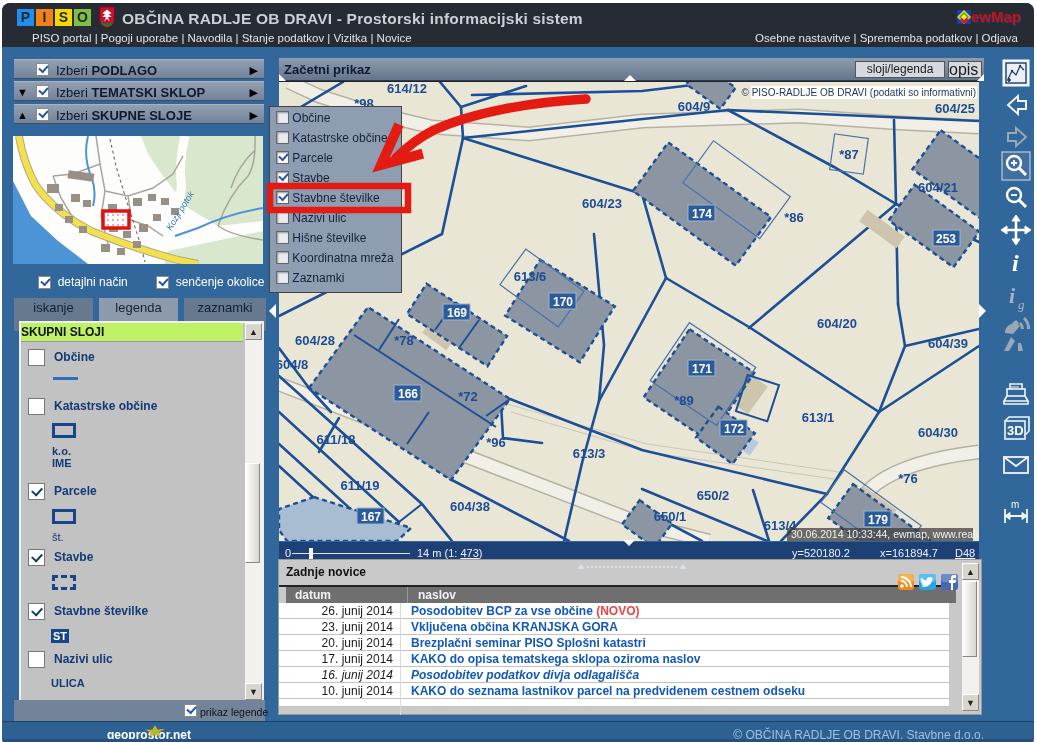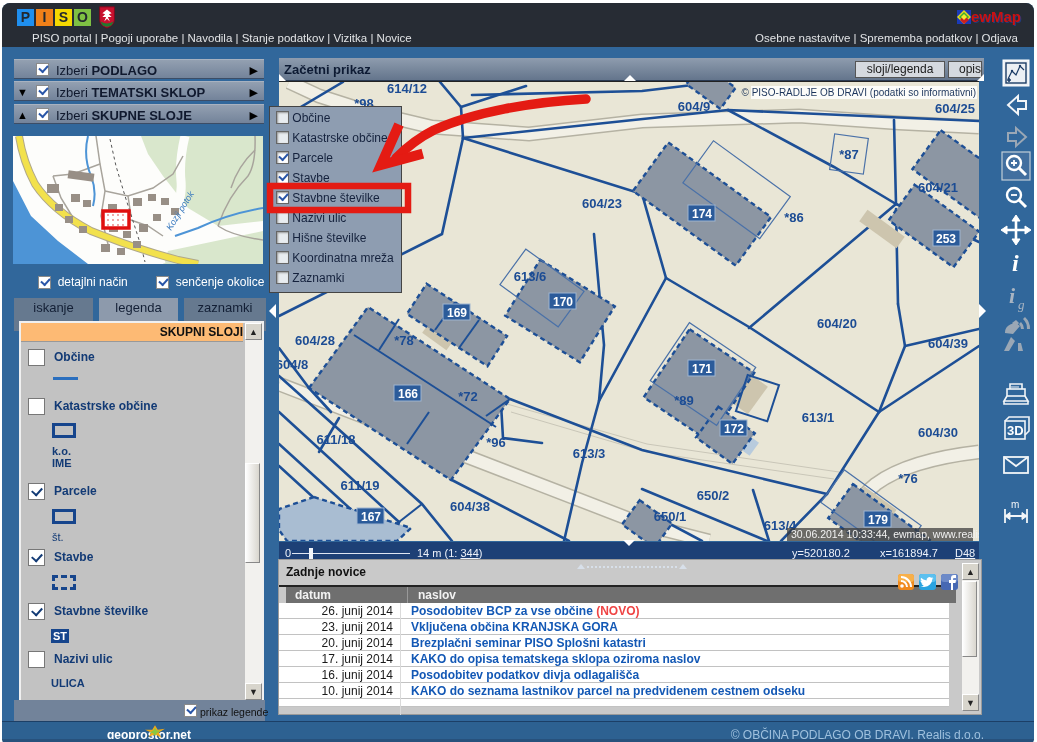--- a/index.html
+++ b/index.html
@@ -16,21 +16,21 @@
 .bar { position:absolute; left:12px; width:250px; height:20px; background:linear-gradient(#93a0b1,#73839a); border-top:1px solid #a8b2c0; border-bottom:1px solid #3c4d66; color:#10192e; font-size:13px; }
 .bar .cb { position:absolute; left:22px; top:3px; }
 .bar .tri { position:absolute; right:6px; top:4px; color:#000; font-size:11px; }
 .bar .tl { position:absolute; left:3px; top:4px; color:#000; font-size:11px; }
 .bar .lbl { position:absolute; left:42px; top:3px; }
 .cb { width:13px; height:13px; background:#fff; border:1px solid #8a8a8a; display:inline-block; position:relative; }
 .cb.c:after { content:""; position:absolute; left:2px; top:1px; width:7px; height:4px; border-left:2px solid #2a56a8; border-bottom:2px solid #2a56a8; transform:rotate(-48deg); }
 #tabs { position:absolute; left:12px; top:295px; width:252px; height:19px; }
 .tab { position:absolute; top:0; height:33px; background:#66798f; color:#131f35; font-size:13px; text-align:center; line-height:19px; }
 #legendpanel { position:absolute; left:17px; top:318px; width:245px; height:381px; background:#c2c2c2; border:2px solid #f0f0f0; }
-#skuplhead { position:absolute; left:0px; top:0px; width:222px; height:19px; background:#fdba74; border-bottom:1px solid #999; text-align:right; font-weight:bold; font-size:12px; color:#111; line-height:19px; }
+#skuplhead { position:absolute; left:0px; top:0px; width:222px; height:19px; background:#bef264; border-bottom:1px solid #999; text-align:left; font-weight:bold; font-size:12px; color:#111; line-height:19px; }
 .litem { position:absolute; left:7px; width:200px; color:#123a75; font-weight:bold; font-size:12px; }
 .lcb { width:17px; height:17px; background:#fff; border:1px solid #777; display:inline-block; position:relative; vertical-align:middle; }
 .lcb.c:after { content:""; position:absolute; left:3px; top:3px; width:8px; height:5px; border-left:2px solid #123a75; border-bottom:2px solid #123a75; transform:rotate(-48deg); }
 .ltxt { margin-left:9px; }
 
 .sb { position:absolute; background:#f2f1ee; }
 .sbtn { position:absolute; width:17px; height:17px; background:#d8d5cc; border:1px solid #fff; border-right-color:#888; border-bottom-color:#888; text-align:center; font-size:9px; line-height:16px; color:#222; }
 .sthumb { position:absolute; width:15px; background:linear-gradient(90deg,#fdfdfd,#d9d6ce); border:1px solid #fff; border-right-color:#888; border-bottom-color:#888; }
 #pklrow { position:absolute; left:12px; top:697px; width:251px; height:21px; background:#72839a; }
 
@@ -60,20 +60,21 @@
   <div id="hdr">
     <div class="blk" style="left:15px;background:#1f8fef;">P</div>
     <div class="blk" style="left:34px;background:#f08019;">I</div>
     <div class="blk" style="left:53px;background:#f5d800;">S</div>
     <div class="blk" style="left:72px;background:#7fc043;">O</div>
     <svg class="abs" style="left:93px;top:1px;" width="24" height="26" viewBox="0 0 26 26">
       <path d="M5 2 h16 v14 q0 6 -8 9 q-8 -3 -8 -9 z" fill="#c8102e" stroke="#7a0a1e"></path>
       <path d="M13 5 l-5 4 l3 1 l-3 3 l4 0 l-2 5 l3 -3 l3 3 l-2 -5 l4 0 l-3 -3 l3 -1 z" fill="#fff"></path>
       <path d="M6 18 q7 4 14 0 l-2 4 q-5 3 -10 0 z" fill="#1f7a2e"></path>
     </svg>
+    <div id="title">OBČINA RADLJE OB DRAVI - Prostorski informacijski sistem</div>
     <div id="ewmap"><svg width="14" height="14" viewBox="0 0 14 14" style="vertical-align:-2px;">
           <rect width="14" height="14" fill="#1a3ab8"></rect>
           <polygon points="7,0 14,7 7,14 0,7" fill="#e8d820"></polygon>
           <polygon points="7,2 12,7 7,12 2,7" fill="#3faf2f"></polygon>
           <polygon points="7,5 12,10 7,14 3,10" fill="#cc2020"></polygon>
           <polygon points="7,4 10,7 7,10 4,7" fill="#f5e830"></polygon>
         </svg>ewMap</div>
     <div id="menuL">PISO portal | Pogoji uporabe | Navodila | Stanje podatkov | Vizitka | Novice</div>
     <div id="menuR">Osebne nastavitve | Sprememba podatkov | Odjava</div>
   </div>
@@ -196,21 +197,21 @@
       <span style="position:absolute;left:170px;top:4px;" class="cb c"></span>
       <span style="position:absolute;left:186px;top:6px;color:#111;font-size:10.5px;white-space:nowrap;">prikaz legende</span>
     </div>
 
   <div id="maphdr2"></div>
   <div class="wtri" style="left:277px;top:71px;border-top:7px solid transparent;border-left:7px solid #fff;z-index:5;"></div>
   <div class="wtri" style="left:975px;top:71px;border-top:7px solid transparent;border-right:7px solid #fff;z-index:5;"></div>
   <div class="abs" style="left:282px;top:59px;color:#0d1a33;font-weight:bold;font-size:13px;">Začetni prikaz</div>
   <div class="abs" style="right:150px;top:58px;"></div>
   <div class="abs" style="left:853px;top:58px;width:90px;height:17px;background:#d5d9df;border:1px solid #555;color:#1a1a1a;font-size:12px;text-align:center;line-height:15px;">sloji/legenda</div>
-  <div class="abs" style="left:946px;top:58px;width:34px;height:17px;background:#d5d9df;border:1px solid #555;color:#1a1a1a;font-size:12px;text-align:right;line-height:15px;">opis</div>
+  <div class="abs" style="left:946px;top:58px;width:34px;height:17px;background:#d5d9df;border:1px solid #555;color:#1a1a1a;font-size:16px;text-align:left;line-height:15px;">opis</div>
 
   <div id="map">
   <svg width="700" height="459" viewBox="0 0 700 459" style="position:absolute;left:0;top:0;">
     <rect x="0" y="0" width="700" height="459" fill="#e9e6d6"></rect>
     <g stroke="#b5b2a3" stroke-width="15" fill="none">
       <path d="M 10 0 L 40 14 L 90 30 L 153 45 L 250 52 L 363 39 L 520 34 L 620 41 L 700 45"></path>
       <path d="M 0 302 L 363 442 L 430 459"></path>
       <path d="M 700 370 Q 630 378 597 402 Q 573 421 585 436 L 608 459"></path>
     </g>
     <g stroke="#f2f0e6" stroke-width="12" fill="none">
@@ -372,21 +373,21 @@
     <div class="ddrow" style="top:104px;"><span class="ddcb"></span> Nazivi ulic</div>
     <div class="ddrow" style="top:124px;"><span class="ddcb"></span> Hišne številke</div>
     <div class="ddrow" style="top:144px;"><span class="ddcb"></span> Koordinatna mreža</div>
     <div class="ddrow" style="top:164px;"><span class="ddcb"></span> Zaznamki</div>
   </div>
 
   <div id="scalerow">
     <div class="abs" style="left:6px;top:5px;">0</div>
     <div class="abs" style="left:13px;top:11px;width:118px;height:1px;background:#dfe6f2;"></div>
     <div class="abs" style="left:30px;top:6px;width:4px;height:11px;background:#f2f5fa;"></div>
-    <div class="abs" style="left:138px;top:5px;">14 m (1: <span style="text-decoration:underline;">344</span>)</div>
+    <div class="abs" style="left:138px;top:5px;">14 m (1: <span style="text-decoration:underline;">473</span>)</div>
     <div class="abs" style="left:513px;top:5px;">y=520180.2</div>
     <div class="abs" style="left:601px;top:5px;">x=161894.7</div>
     <div class="abs" style="left:676px;top:5px;text-decoration:underline;">D48</div>
   </div>
 
   <div id="news">
     <div class="abs" style="left:7px;top:5px;color:#111;font-weight:bold;font-size:12px;">Zadnje novice</div>
     <div class="abs" style="left:0;top:25px;width:678px;height:2px;background:#222;"></div>
     <div class="abs" style="left:7px;top:27px;width:670px;height:16px;background:#6f6f6f;color:#f2f2f2;font-size:12px;font-weight:bold;">
       <span style="position:absolute;left:9px;top:1px;">datum</span>
@@ -402,21 +403,21 @@
         <span class="nlink">Vključena občina KRANJSKA GORA</span>
       </div>
     <div class="nrow" style="top:75px;">
         <span class="ndate">20. junij 2014</span>
         <span class="nlink">Brezplačni seminar PISO Splošni katastri</span>
       </div>
     <div class="nrow" style="top:91px;">
         <span class="ndate">17. junij 2014</span>
         <span class="nlink">KAKO do opisa tematskega sklopa oziroma naslov</span>
       </div>
-    <div class="nrow" style="top:107px;">
+    <div class="nrow" style="top:107px;font-style:italic;">
         <span class="ndate">16. junij 2014</span>
         <span class="nlink">Posodobitev podatkov divja odlagališča</span>
       </div>
     <div class="nrow" style="top:123px;">
         <span class="ndate">10. junij 2014</span>
         <span class="nlink">KAKO do seznama lastnikov parcel na predvidenem cestnem odseku</span>
       </div>
     <div class="nrow" style="top:139px;height:8px;"></div>
 
     <div class="sb" style="left:683px;top:3px;width:17px;height:148px;"></div>
@@ -511,21 +512,21 @@
     <path d="M 3 7 a 6 6 0 0 1 6 6 M 3 3 a 10 10 0 0 1 10 10" fill="none" stroke="#fff" stroke-width="2"></path>
     <rect x="21" y="0" width="17" height="16" rx="3" fill="#2aa3e0"></rect>
     <rect x="21" y="0" width="17" height="8" rx="3" fill="#5cc0ef"></rect>
     <path d="M 24.5 12.8 q 5 0.5 7.5 -2.2 q 2.2 -2.2 2.2 -5.2 l 1.3 -1.2 l -1.6 0.3 l 1 -1.3 l -1.7 0.6 q -1.5 -1.3 -3.2 -0.3 q -1.7 0.9 -1.4 2.9 q -3.4 -0.3 -5.6 -2.7 q -1 2 0.8 3.3 l -1.3 -0.3 q 0.2 2 2.1 2.7 l -1.4 0.1 q 0.8 1.7 2.6 1.9 q -1.5 1.2 -3.6 1.1 z" fill="#fff"></path>
     <rect x="43" y="0" width="17" height="16" rx="3" fill="#4668b3"></rect>
     <rect x="43" y="0" width="17" height="8" rx="3" fill="#6d8ac8"></rect>
     <path d="M 53 16 v -7 h -2 v -3 h 2 v -2 q 0 -3 3 -3 h 2 v 3 h -2 q -1 0 -1 1 v 1 h 3 l -0.5 3 h -2.5 v 7 z" fill="#fff"></path>
   </svg>
 
   <div id="footer">
-    <div class="abs" style="right:50px;top:6px;color:#9fc0dd;font-size:12px;">© OBČINA PODLAGO OB DRAVI, Realis d.o.o.</div>
+    <div class="abs" style="right:50px;top:6px;color:#9fc0dd;font-size:12px;">© OBČINA RADLJE OB DRAVI, Stavbne d.o.o.</div>
     <div class="abs" style="left:105px;top:6px;color:#fff;font-weight:bold;font-size:12px;">geoprostor.net</div>
     <svg class="abs" style="left:143px;top:3px;" width="20" height="13" viewBox="0 0 22 14">
       <polygon points="11,0 14,5 22,4 15,8 18,14 11,10 4,13 7,8 0,5 8,5" fill="#f0a818"></polygon>
       <polygon points="11,3 13,6 17,6 13,9 11,12 9,9 5,8 9,6" fill="#8cc63f"></polygon>
     </svg>
   </div>
   <div id="botstrip"></div>
 </div>
 
 </body></html>

